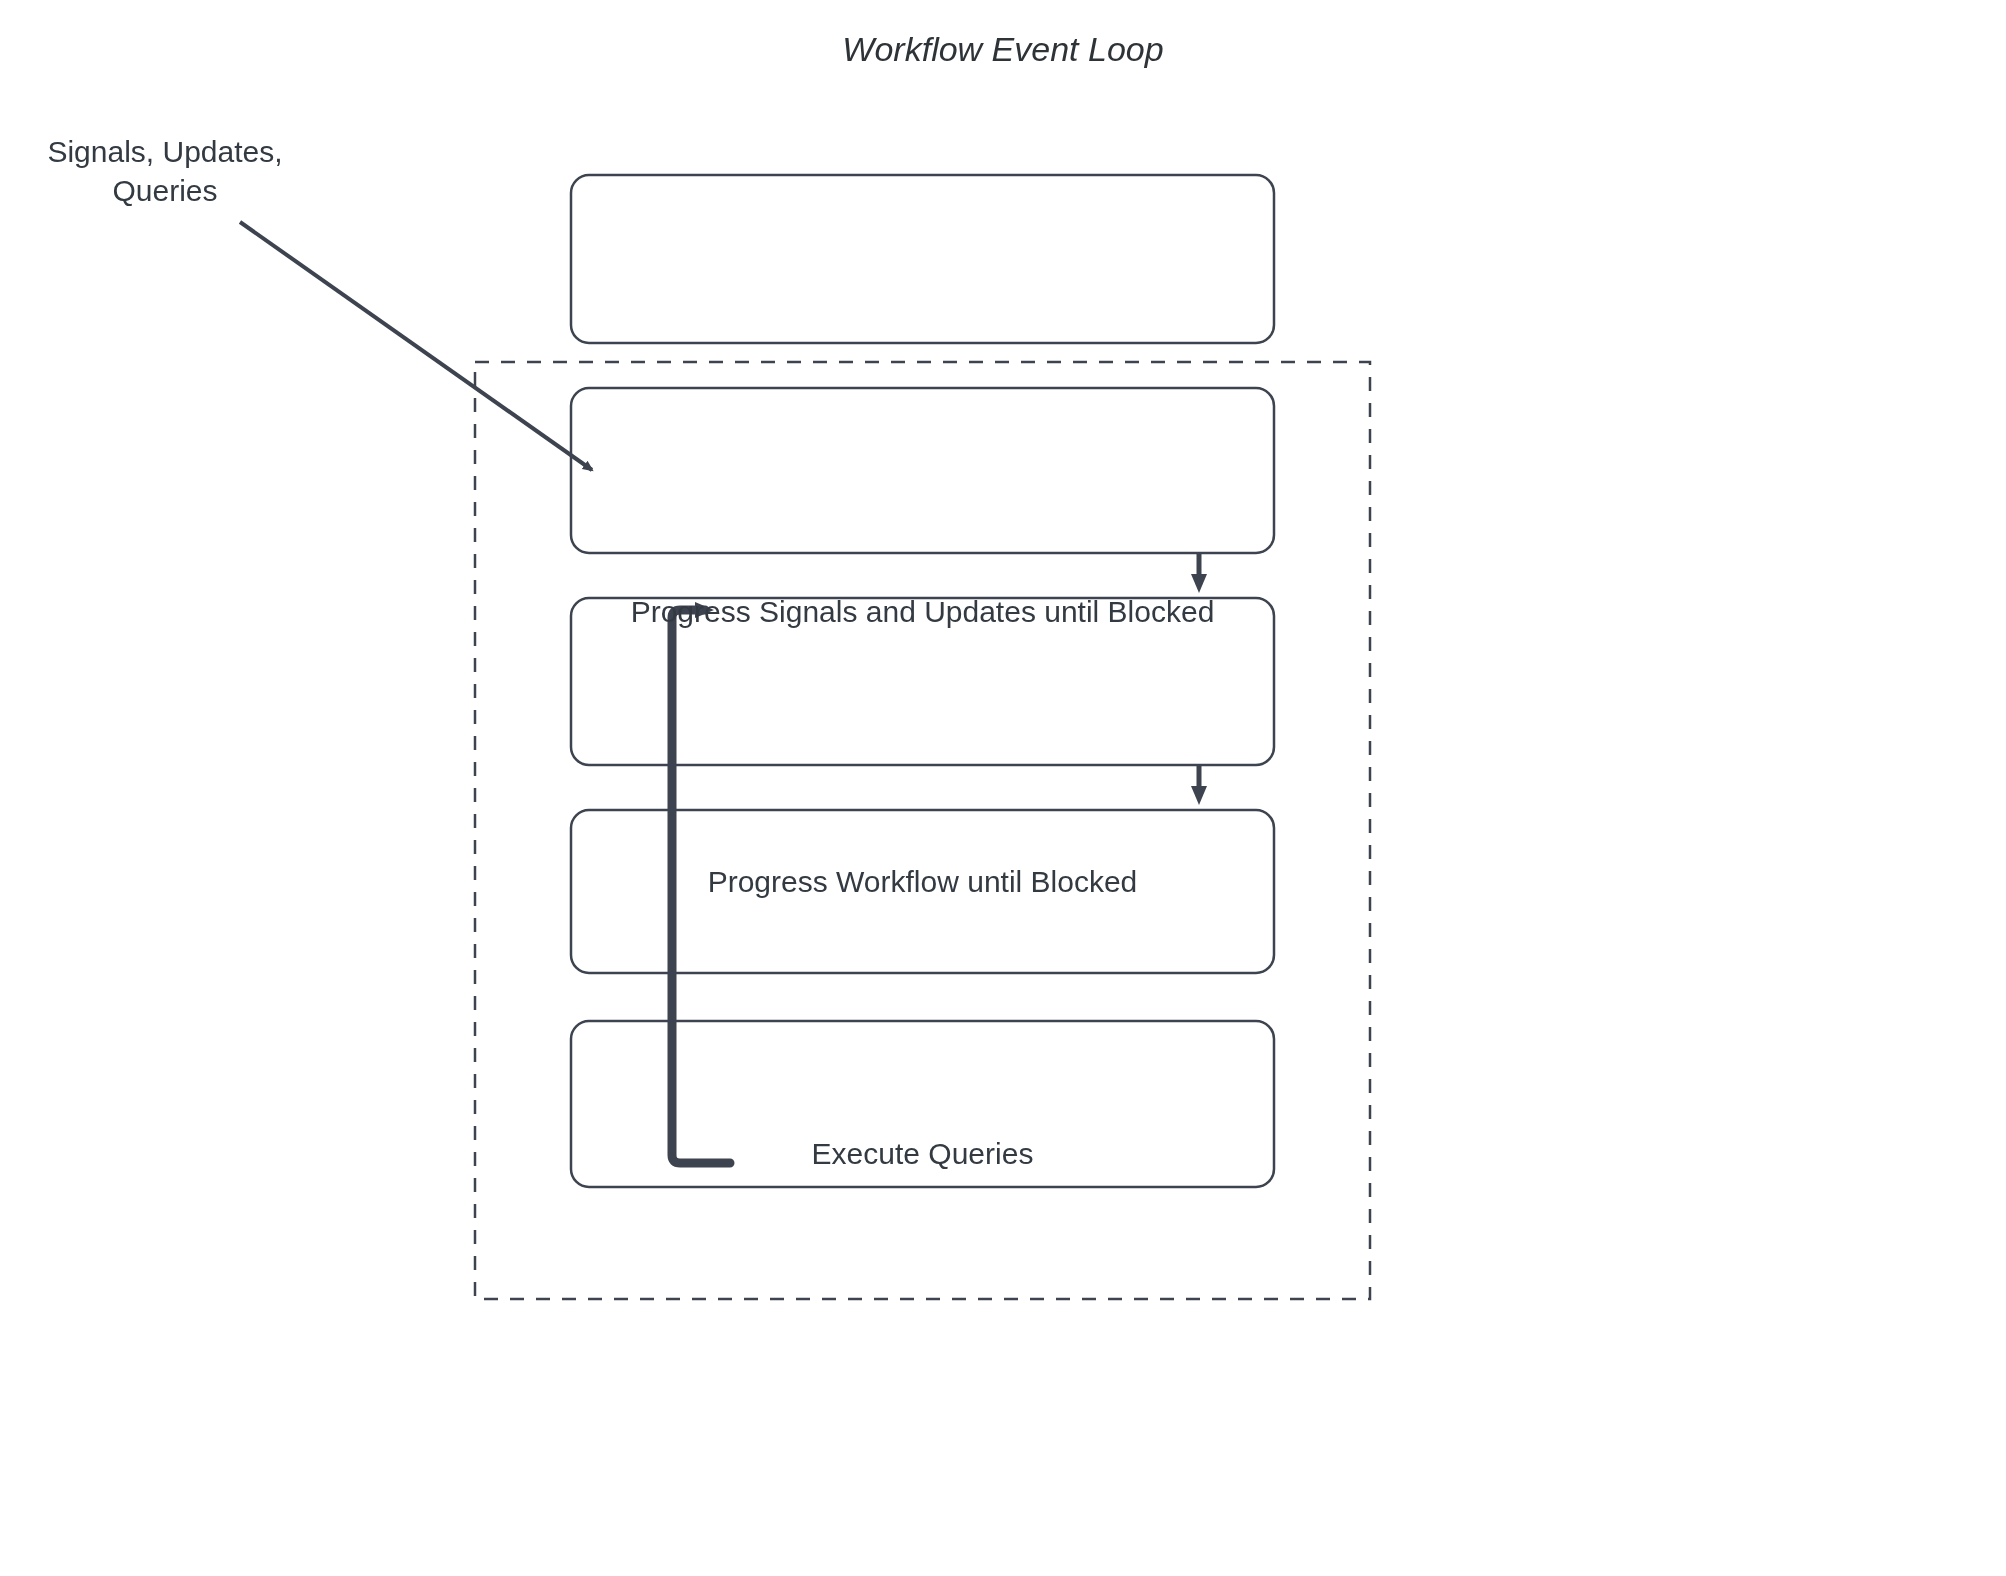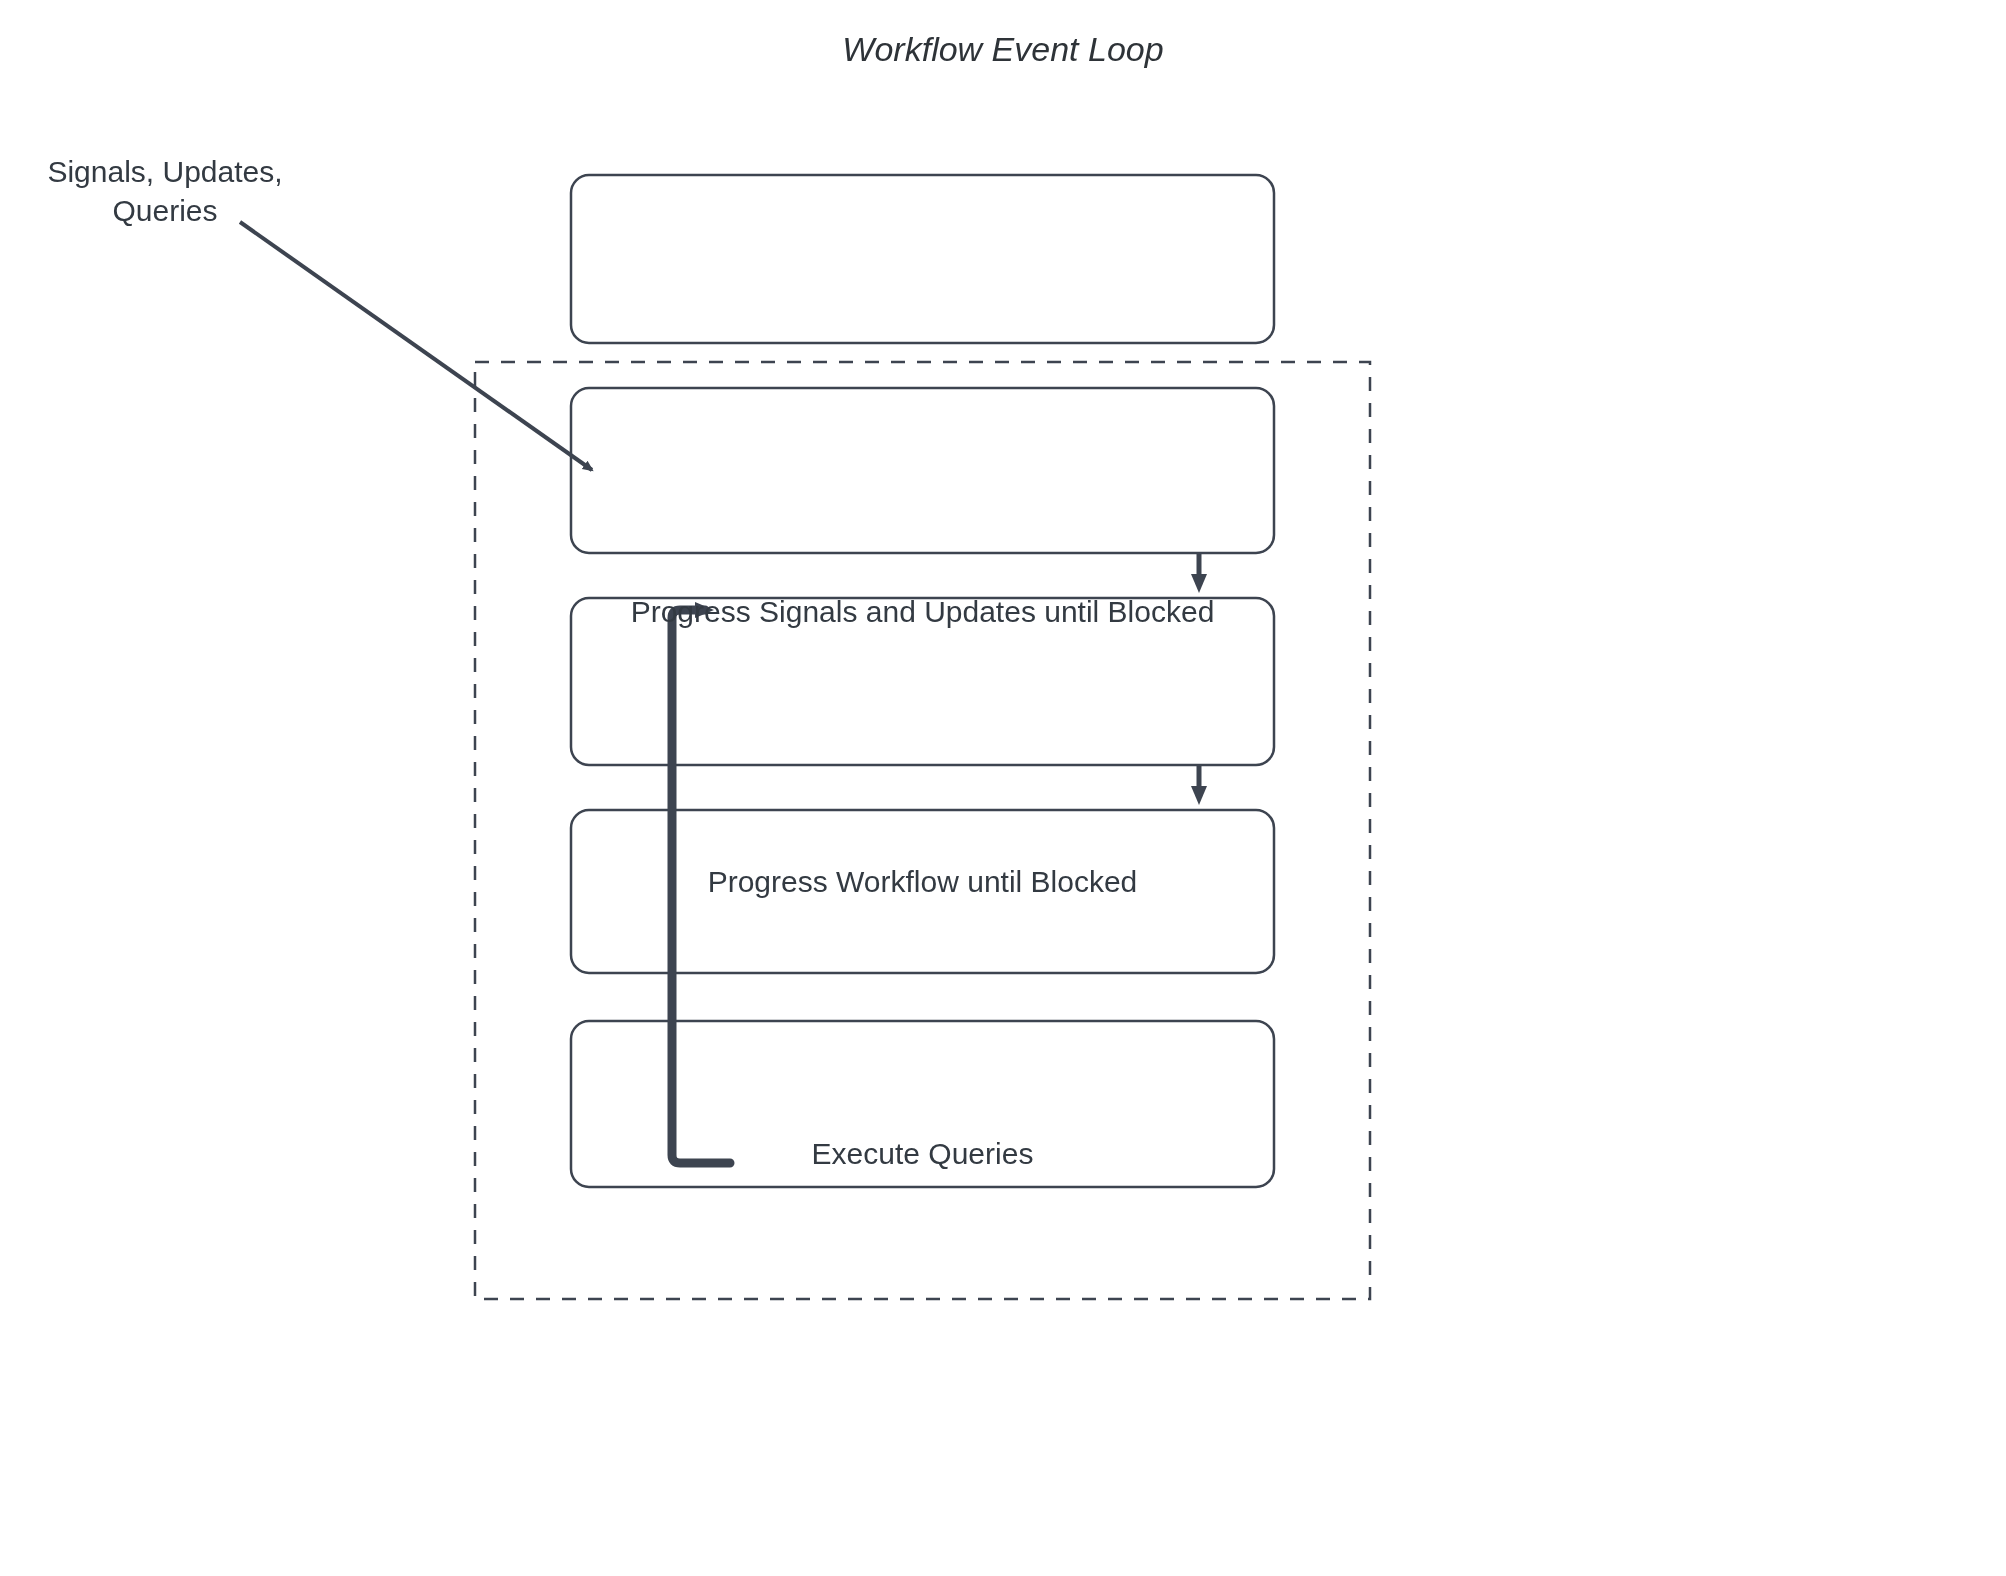--- a/index.html
+++ b/index.html
@@ -93,21 +93,21 @@
 
     <path d="M 730 1163 L 680 1163 Q 672 1163 672 1155 L 672 618 Q 672 610 680 610 L 705 610" fill="none" stroke="#3d4450" stroke-width="9" stroke-linecap="round" stroke-linejoin="round" marker-end="url(#arrow-thick)"></path>
 
     <path d="M 1790 882 L 1840 882 Q 1848 882 1848 890 L 1848 1427 Q 1848 1435 1840 1435 L 1692 1435" fill="none" stroke="#3d4450" stroke-width="9" stroke-linecap="round" stroke-linejoin="round" marker-end="url(#arrow-thick)"></path>
   </svg>
 
   <div class="layer-text">
 
     <div class="title-label" style="top:30px;">Workflow Event Loop</div>
 
-    <div class="edge-label" style="left:30px; top:152px; width:270px;">Signals, Updates,
+    <div class="edge-label" style="left:30px; top:132px; width:270px;">Signals, Updates,
 Queries</div>
 
 
     <div class="node-label" style="left:571px; top:593px; width:703px;text-align:center;">Progress Signals and Updates until Blocked</div>
 
     <div class="node-label" style="left:571px; top:863px; width:703px;">Progress Workflow until Blocked</div>
 
     <div class="node-label" style="left:571px; top:1135px; width:703px;">Execute Queries</div>
 
 

